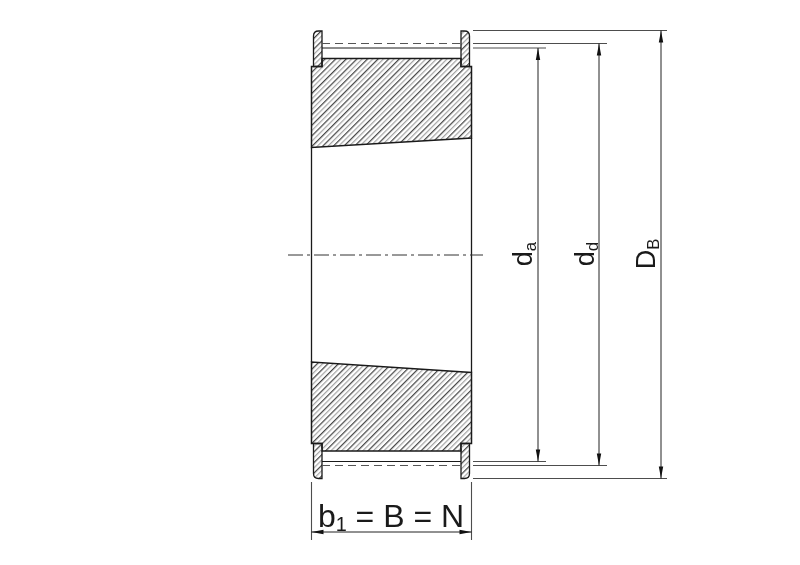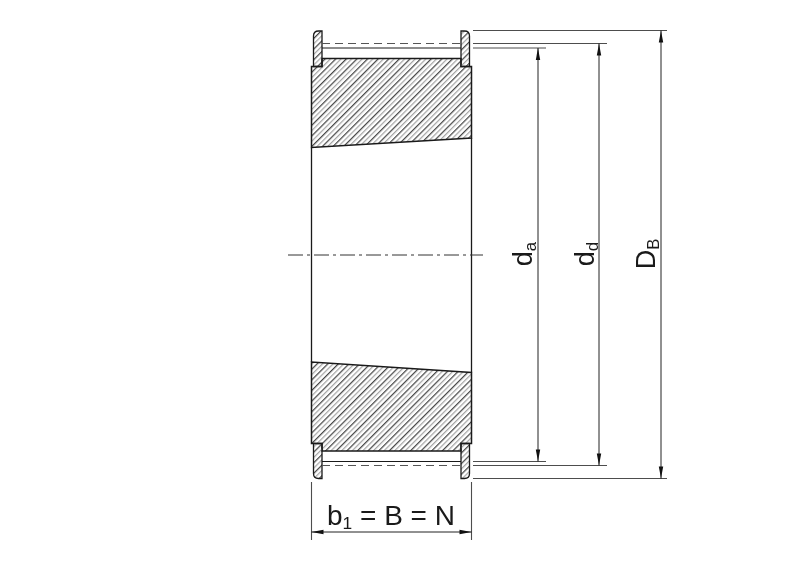--- a/index.html
+++ b/index.html
@@ -29,21 +29,21 @@
     vertical-align:baseline;
     position:relative;
     top:0.22em;
   }
   .rot{
     transform:translate(-50%,-50%) rotate(-90deg);
     font-size:27px;
   }
   .horiz{
     transform:translate(-50%,-50%);
-    font-size:28px;
+    font-size:32px;
   }
 </style>
 </head>
 <body>
 
 <div class="canvas">
 
   <svg width="800" height="565" viewBox="0 0 800 565">
     <defs>
       <pattern id="hatch" width="8" height="7.5" patternUnits="userSpaceOnUse" patternTransform="rotate(-45)">

